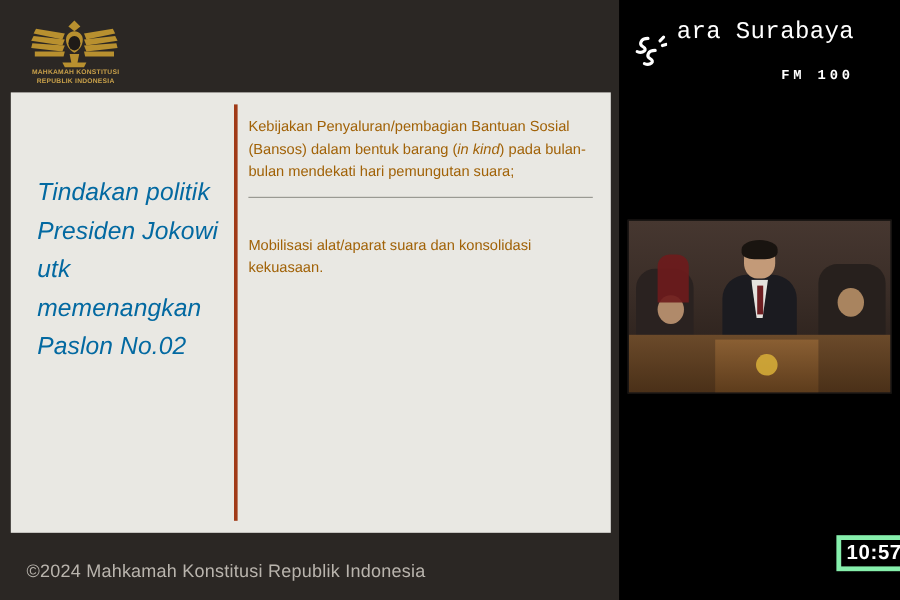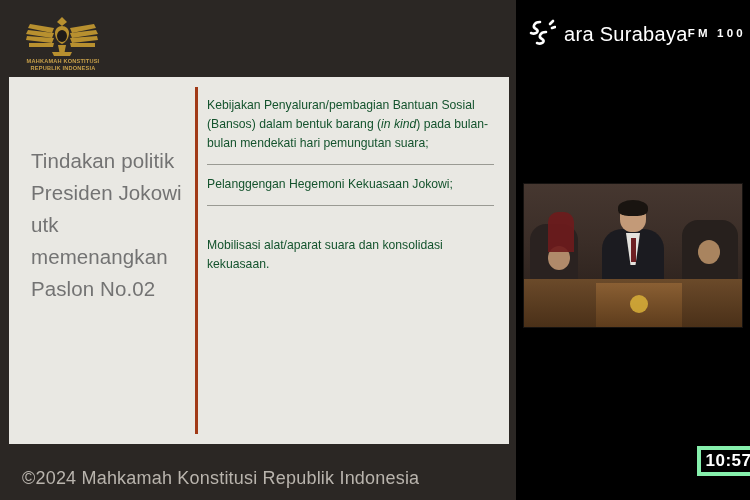--- a/index.html
+++ b/index.html
@@ -25,54 +25,55 @@
   .slide-canvas {
     position: absolute;
     left: 9px; top: 77px;
     width: 500px; height: 367px;
     background: #e9e8e3;
   }
   .slide-title {
     position: absolute;
     left: 22px; top: 68px;
     width: 155px;
-    color: #737373;
+    color: #0369a1;
     font-size: 20.5px;
     line-height: 32px;
     font-weight: 400;
     letter-spacing: 0.1px;
+    font-style: italic;
   }
   .divider-vert {
     position: absolute;
     left: 186px; top: 10px;
     width: 2.5px; height: 347px;
     background: #a13a17;
   }
   .items {
     position: absolute;
     left: 198px; top: 12px;
     width: 287px;
   }
   .slide-item {
-    color: #14532d;
+    color: #a16207;
     font-size: 12.2px;
     line-height: 19px;
     padding: 10px 0 11px 0;
     border-bottom: 1.3px solid #9a9a93;
   }
   .slide-item.item-0 { padding-top: 7px; }
   .slide-item.last { border-bottom: none; }
   .slide-item i { font-style: italic; }
   .spacer-gap { height: 20px; }
 
   .copyright {
     position: absolute;
     left: 22px; top: 468px;
     color: #b9b4ad;
-    font-size: 18px;
+    font-size: 15px;
     letter-spacing: 0.2px;
   }
 
   
   .right-col {
     position: absolute;
     left: 516px; top: 0;
     width: 234px; height: 500px;
     background: #000;
   }
@@ -84,34 +85,35 @@
     display: flex;
     align-items: center;
     gap: 8px;
   }
   .brand-mark {
     width: 30px; height: 32px;
     position: relative;
   }
   .brand-text {
     display: flex;
-    flex-direction: row;
+    flex-direction: column;
     line-height: 1;
+    font-family: Liberation Mono, monospace;
   }
   .brand-name {
     color: #ffffff;
     font-size: 20px;
     letter-spacing: 0.3px;
     font-weight: 400;
   }
   .brand-sub {
     color: #ffffff;
     font-size: 11.5px;
     letter-spacing: 3.2px;
-    margin-top: 4px;
+    margin-top: 20px;
     text-align: right;
     font-weight: 700;
   }
 
   
   .video {
     position: absolute;
     left: 523px; top: 183px;
     width: 220px; height: 145px;
     background: #2e2723;
@@ -278,21 +280,20 @@
     </div>
 
     <div class="slide-canvas">
       <div class="slide-title">Tindakan politik Presiden Jokowi utk memenangkan Paslon No.02</div>
       <div class="divider-vert"></div>
 
       <div class="items">
         <div class="slide-item item-0">
           <span>Kebijakan Penyaluran/pembagian Bantuan Sosial (Bansos) dalam bentuk barang (</span><i>in kind</i><span>) pada bulan-bulan mendekati hari pemungutan suara;</span>
         </div>
-        <div class="slide-item">Pelanggengan Hegemoni Kekuasaan Jokowi;</div>
         <div class="spacer-gap"></div>
         <div class="slide-item last">Mobilisasi alat/aparat suara dan konsolidasi kekuasaan.</div>
       </div>
     </div>
 
     <div class="copyright">©2024 Mahkamah Konstitusi Republik Indonesia</div>
   </div>
 
   <div class="right-col"></div>
 

